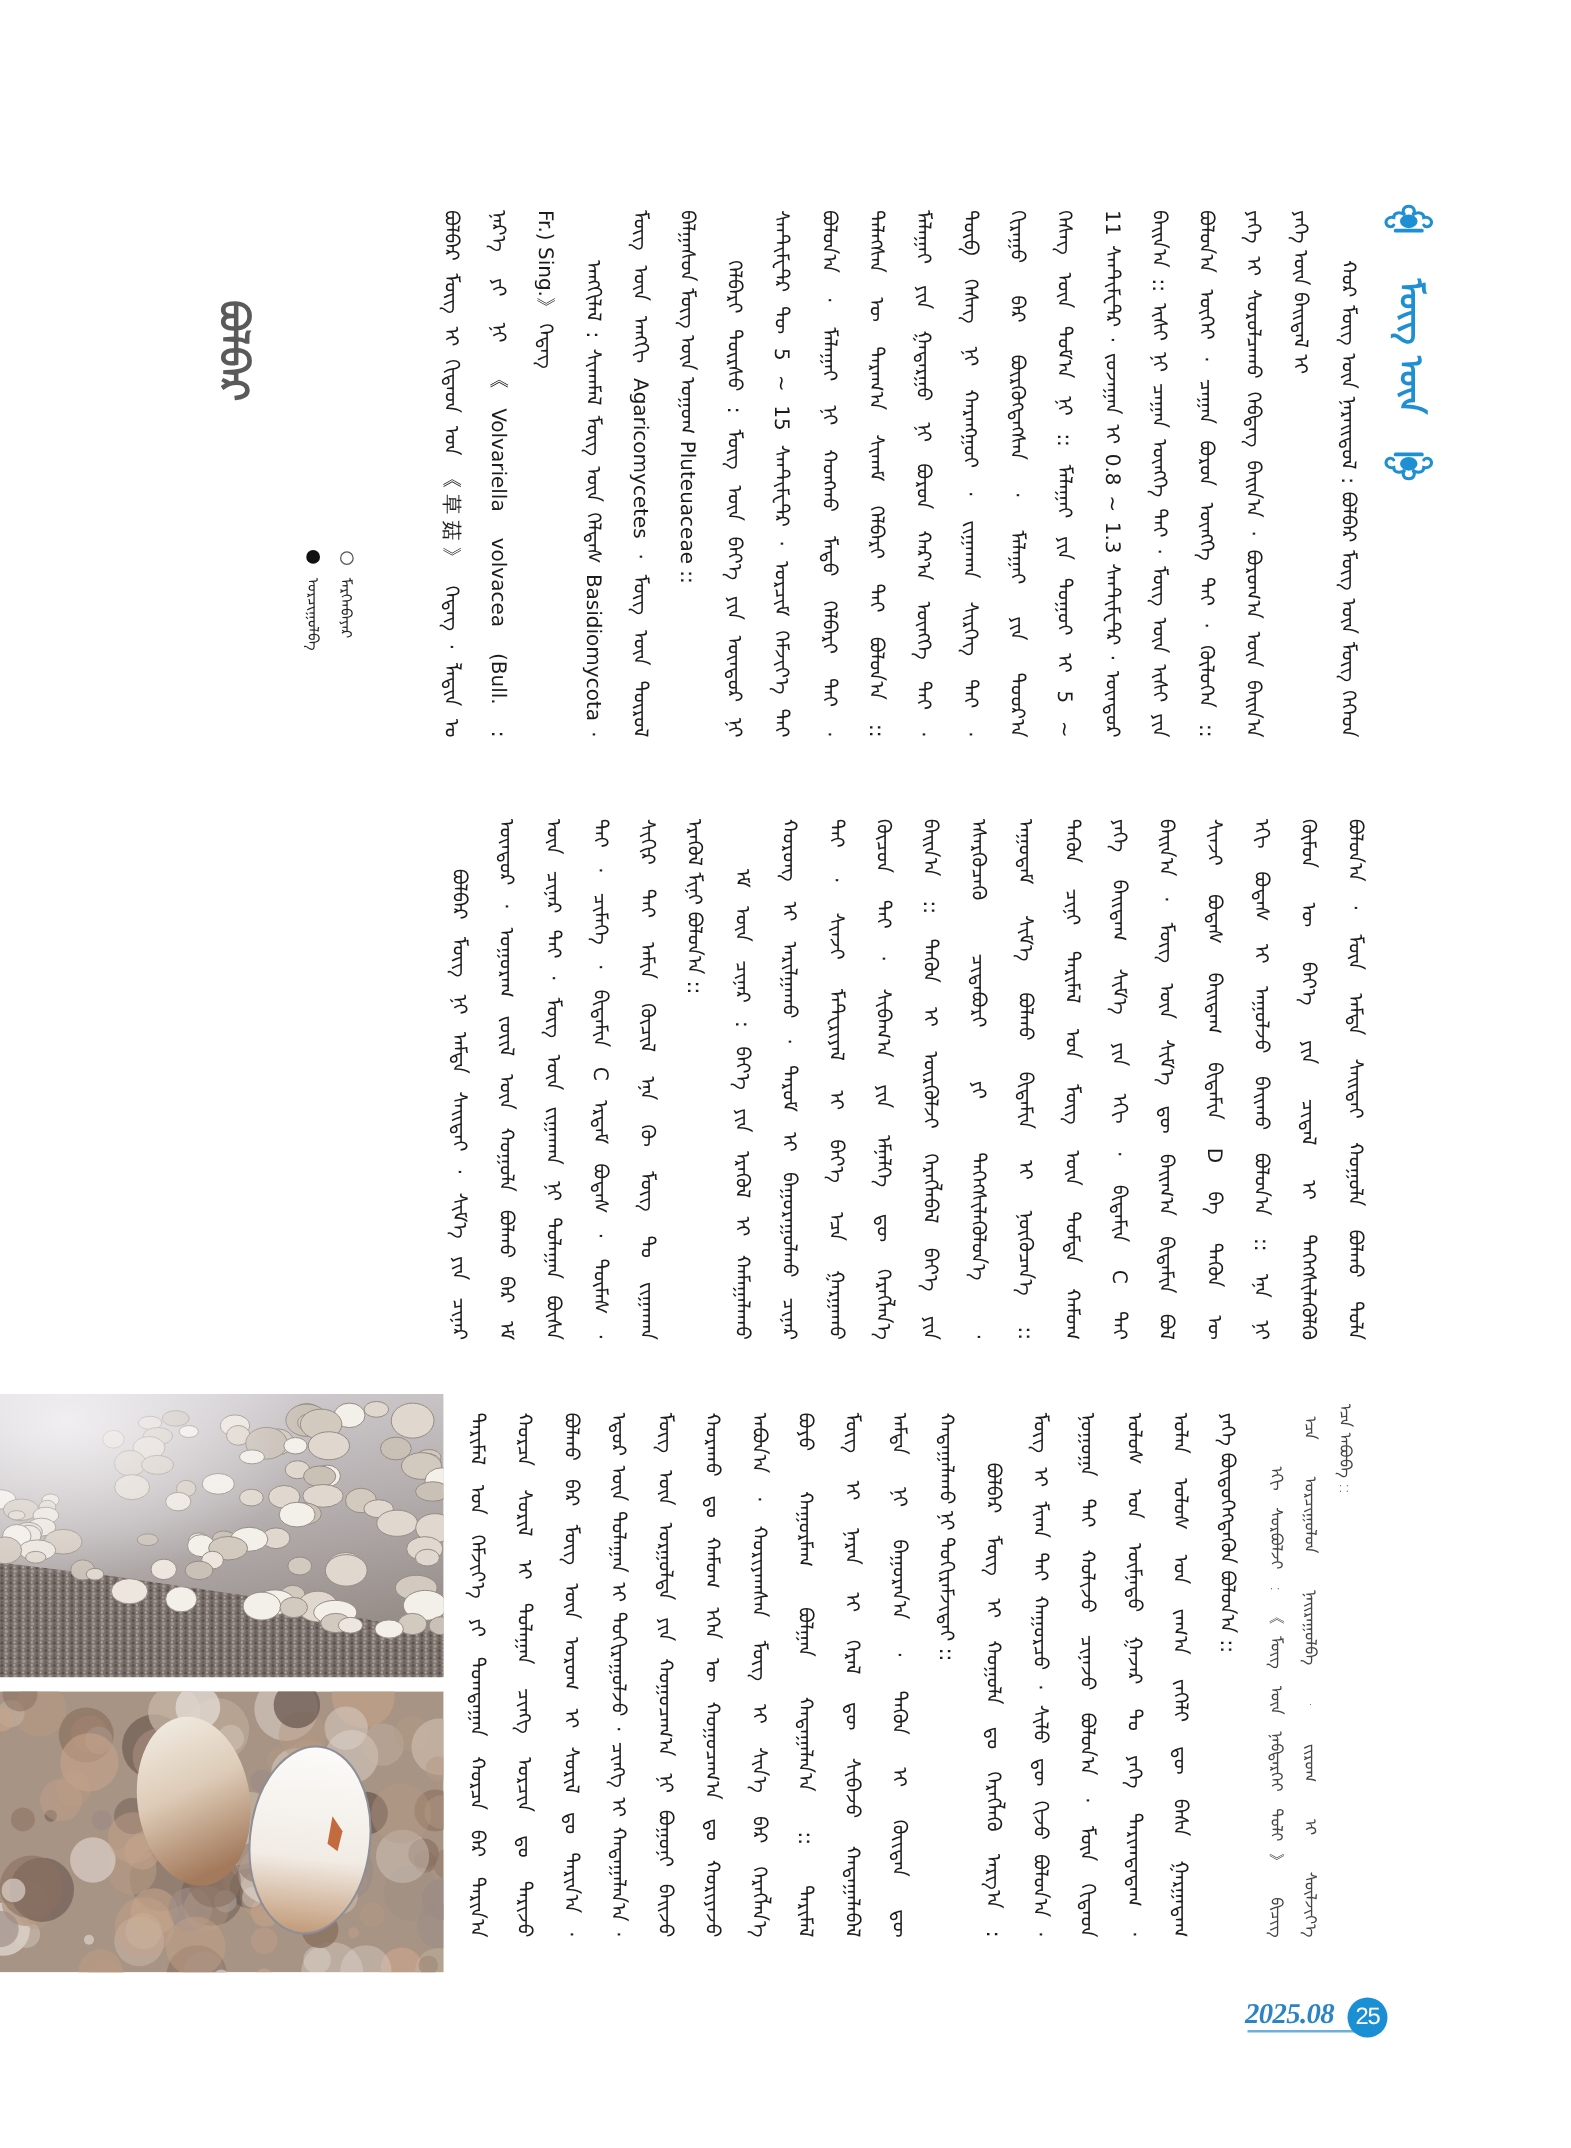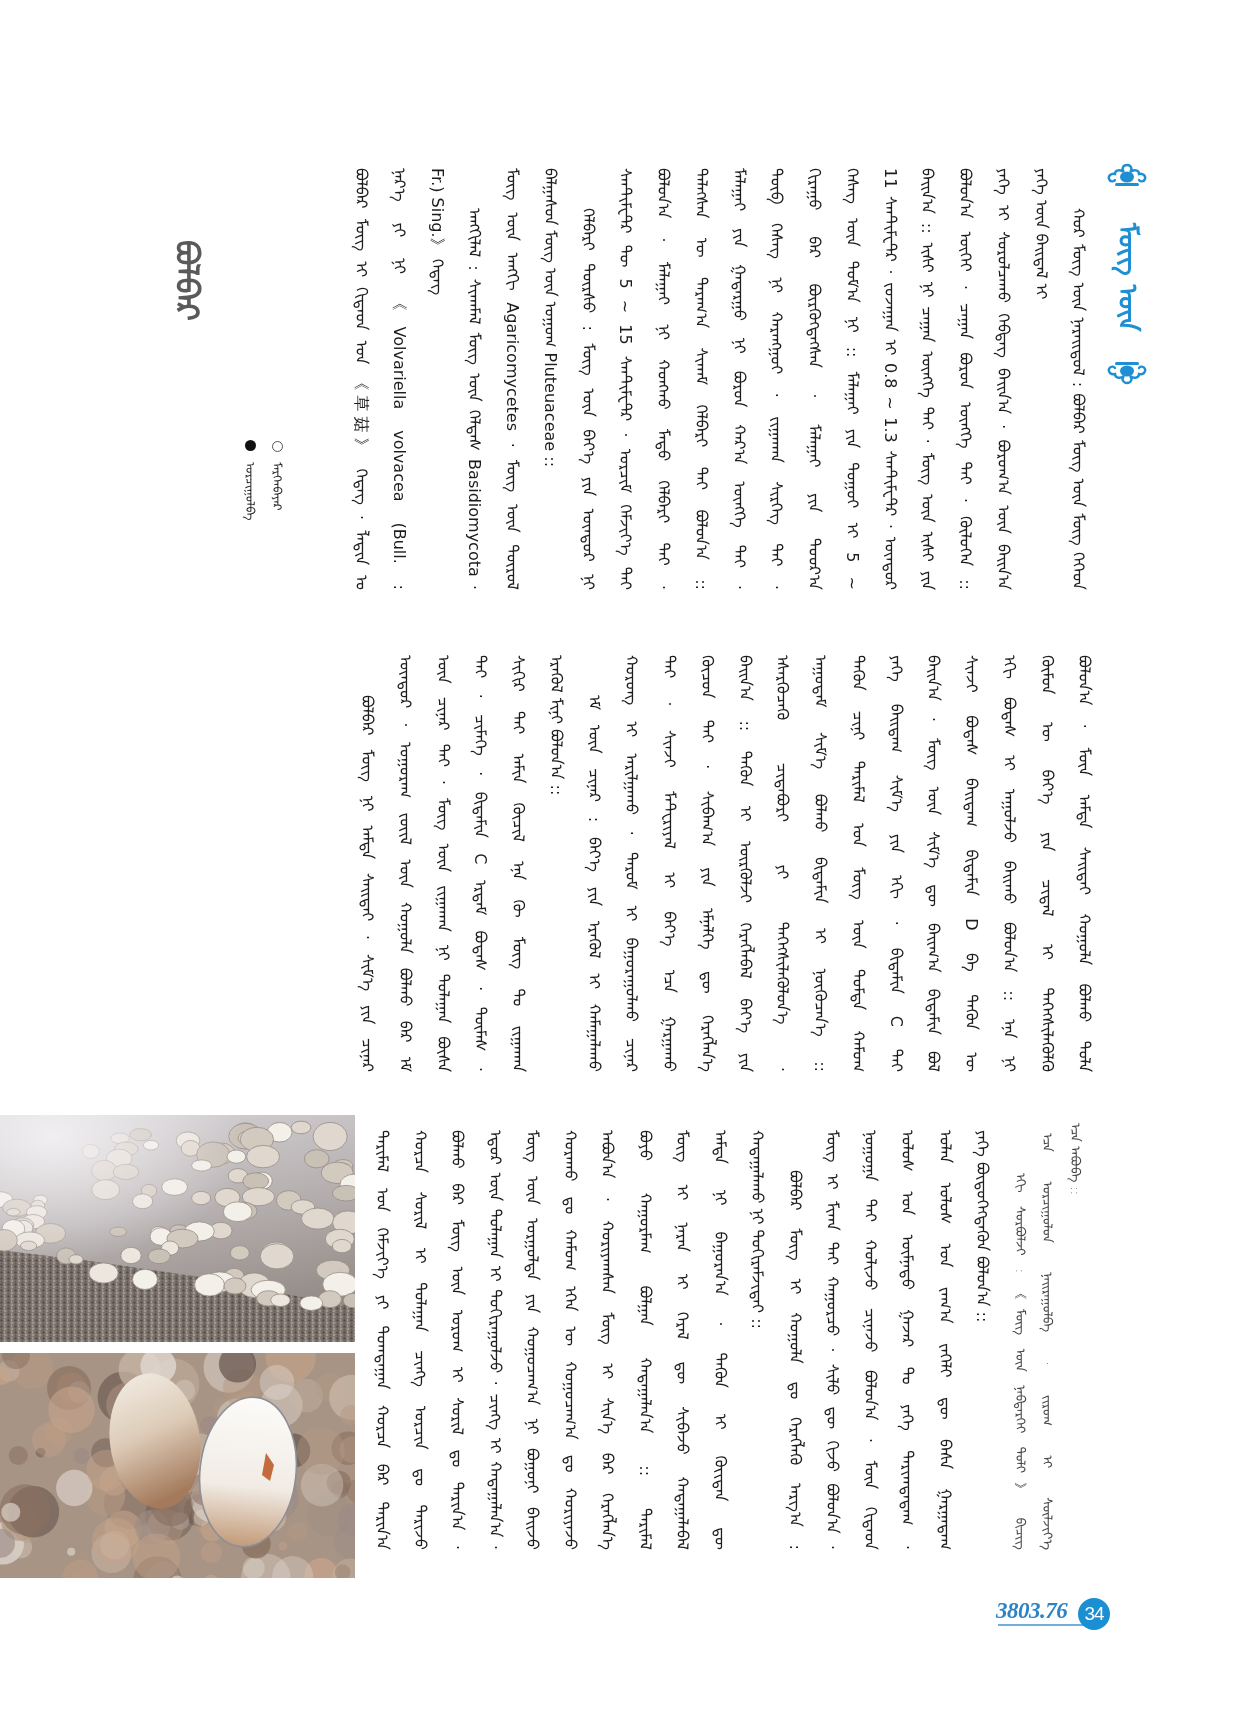--- a/index.html
+++ b/index.html
@@ -406,15 +406,15 @@
         <circle cx="106.8" cy="117.2" r="20.4" fill="#c7a48a" opacity="0.41"></circle>
         <circle cx="350.7" cy="224.1" r="18.7" fill="#c9b8a8" opacity="0.40"></circle>
         <circle cx="177.1" cy="229.9" r="7.3" fill="#e3dcd5" opacity="0.60"></circle>
       </g>
     <ellipse cx="155" cy="88" rx="45" ry="68" transform="rotate(-8 155 88)" fill="url(#egg1)"></ellipse>
     <ellipse cx="248" cy="119" rx="48" ry="75" transform="rotate(6 248 119)" fill="url(#egg2)" stroke="#8e8e96" stroke-width="1.6"></ellipse>
     <path d="M266 100 L274 112 L270 128 L262 122 Z" fill="#c36a3e"></path>
   </svg>
 </div>
 
-<div class="issue">3803.76</div>
+<div class="issue">2025.08</div>
 <div class="issue-underline"></div>
-<div class="page-badge">34</div>
+<div class="page-badge">25</div>
 
 </body></html>

